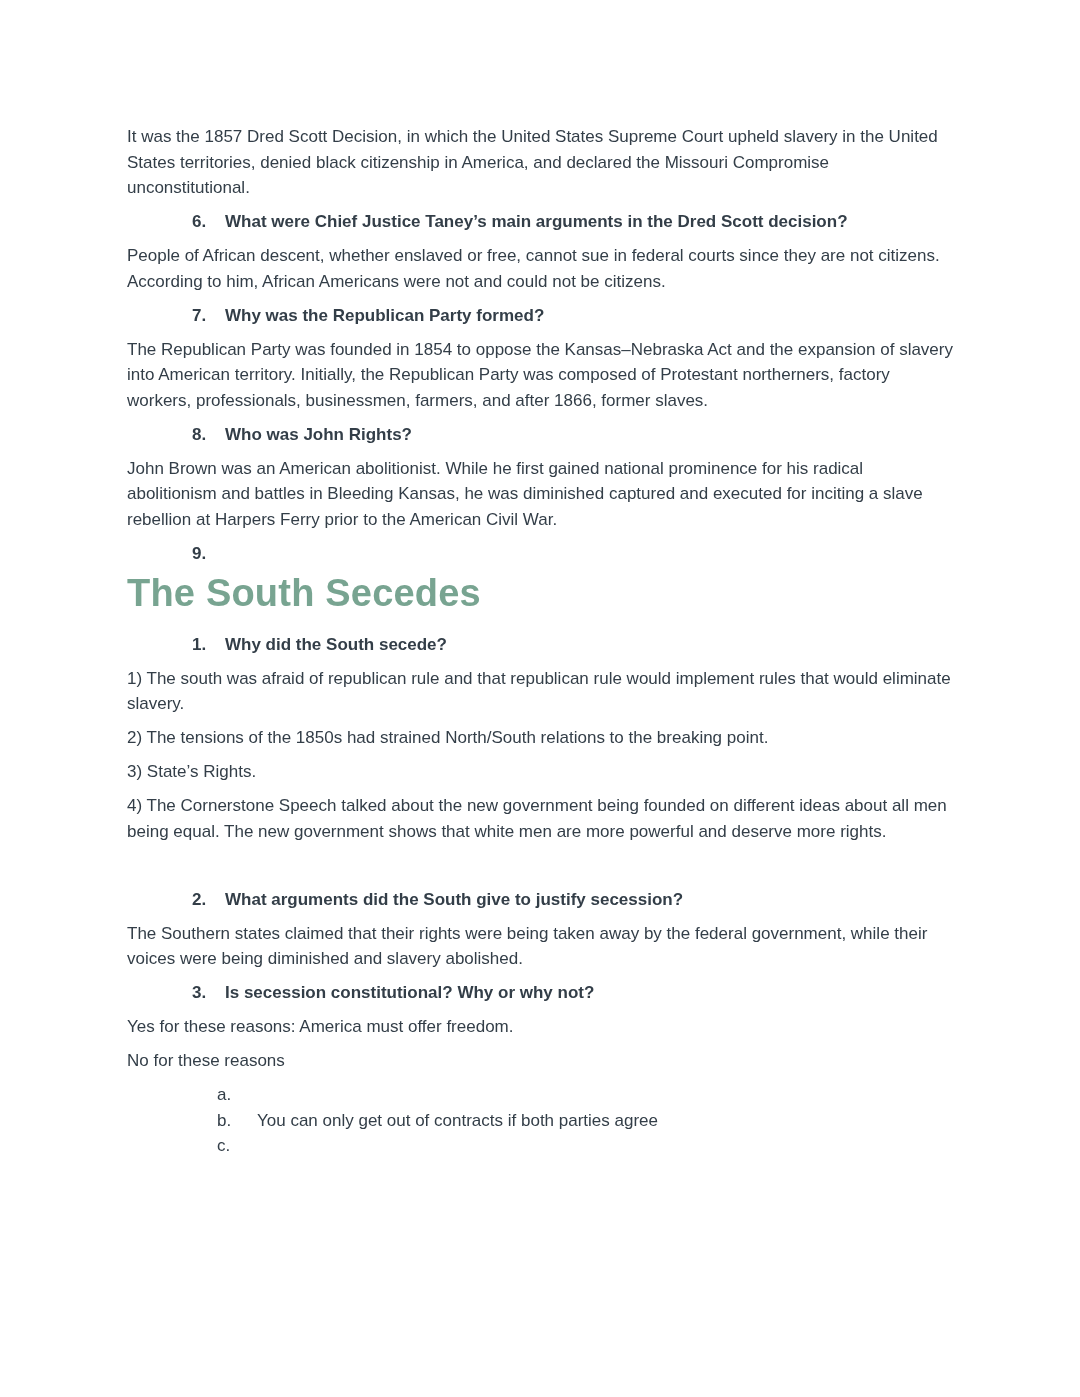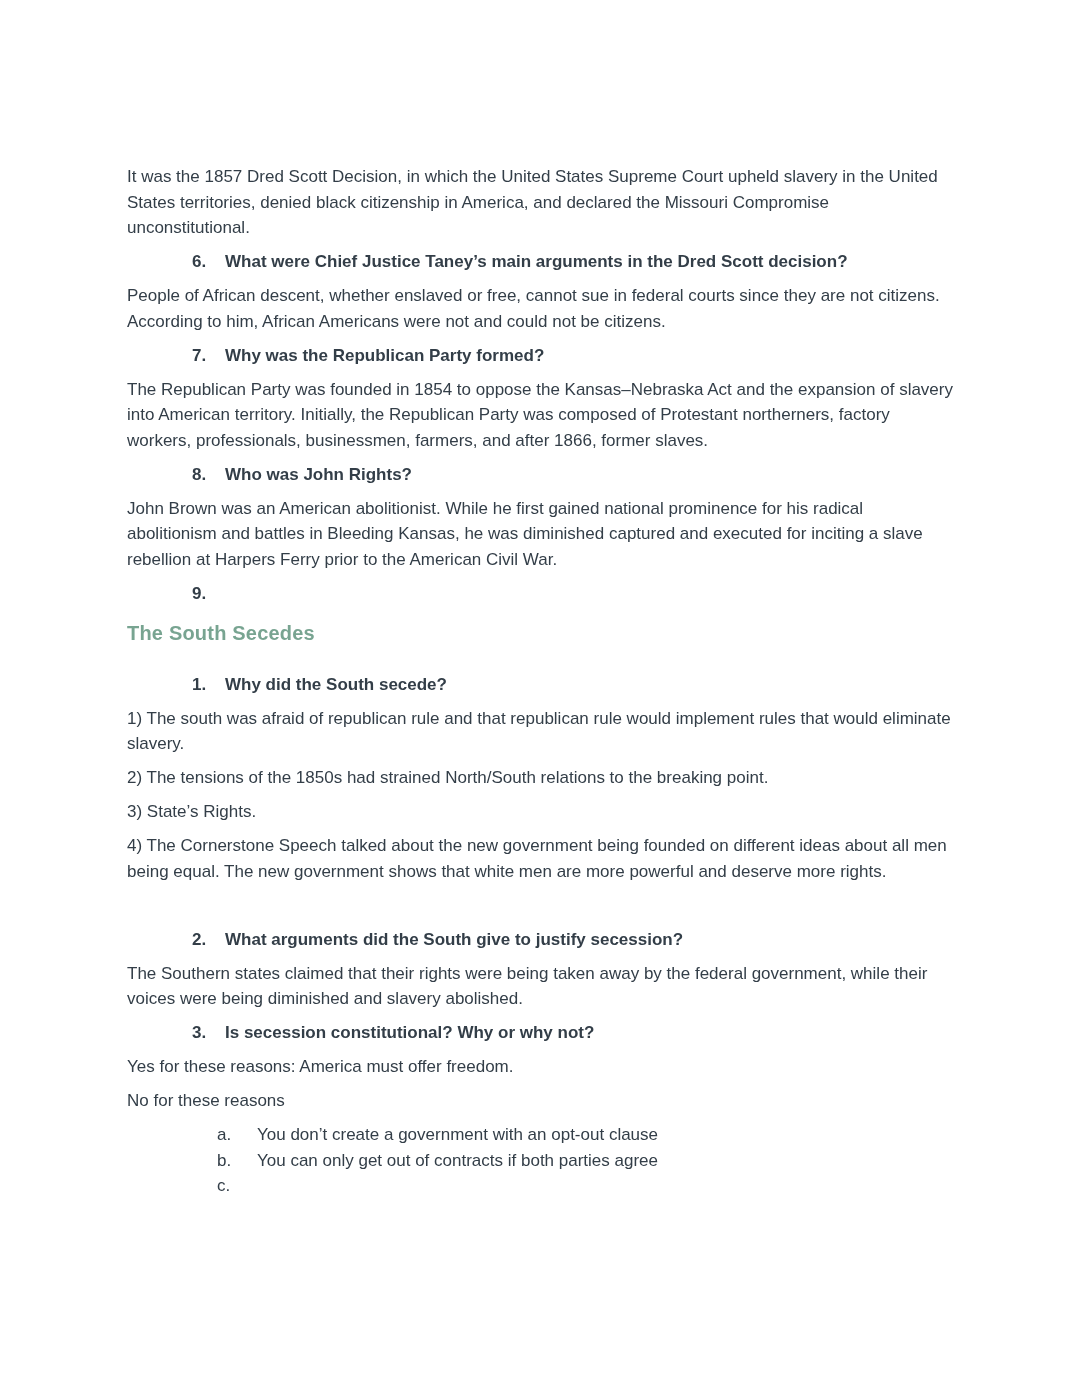--- a/index.html
+++ b/index.html
@@ -14,21 +14,20 @@
     font-family: "Liberation Sans", sans-serif;
     color: var(--text-color, #333e48);
     -webkit-font-smoothing: antialiased;
   }
   .page {
     box-sizing: border-box;
     width: 1080px;
     height: 1126px;
     padding: 124px 127px 0 127px;
     background: #ffffff;
-    margin-top: 40px;
   }
   p.body {
     margin: 0 0 8.5px 0;
     font-size: 17px;
     line-height: 25.5px;
     font-weight: normal;
   }
   .q {
     display: flex;
     margin: 0 0 8.5px 0;
@@ -38,21 +37,21 @@
   }
   .qnum {
     display: inline-block;
     flex: none;
     margin-left: 65px;
     width: 33px;
   }
   .qtext { flex: 1; }
   .h2 {
     margin: 2px 0 21px 0;
-    font-size: 20px;
+    font-size: 38px;
     line-height: 36px;
     font-weight: 600;
     letter-spacing: 0.2px;
     color: var(--heading-color, #78a491);
   }
   .sublist {
     margin: 0 0 8.5px 0;
   }
   .sub {
     display: flex;
@@ -130,21 +129,20 @@
     <span class="qnum">3.</span>
     <span class="qtext">Is secession constitutional? Why or why not?</span>
   </div>
 
   <p class="body">Yes for these reasons: America must offer freedom.</p>
   <p class="body">No for these reasons</p>
 
   <div class="sublist">
     <div class="sub">
       <span class="lnum">a.</span>
-      <span class="subtext">You don’t create a government with an opt-out clause</span>
     </div>
     <div class="sub">
       <span class="lnum">b.</span>
       <span class="subtext">You can only get out of contracts if both parties agree</span>
     </div>
     <div class="sub">
       <span class="lnum">c.</span>
     </div>
   </div>
 

